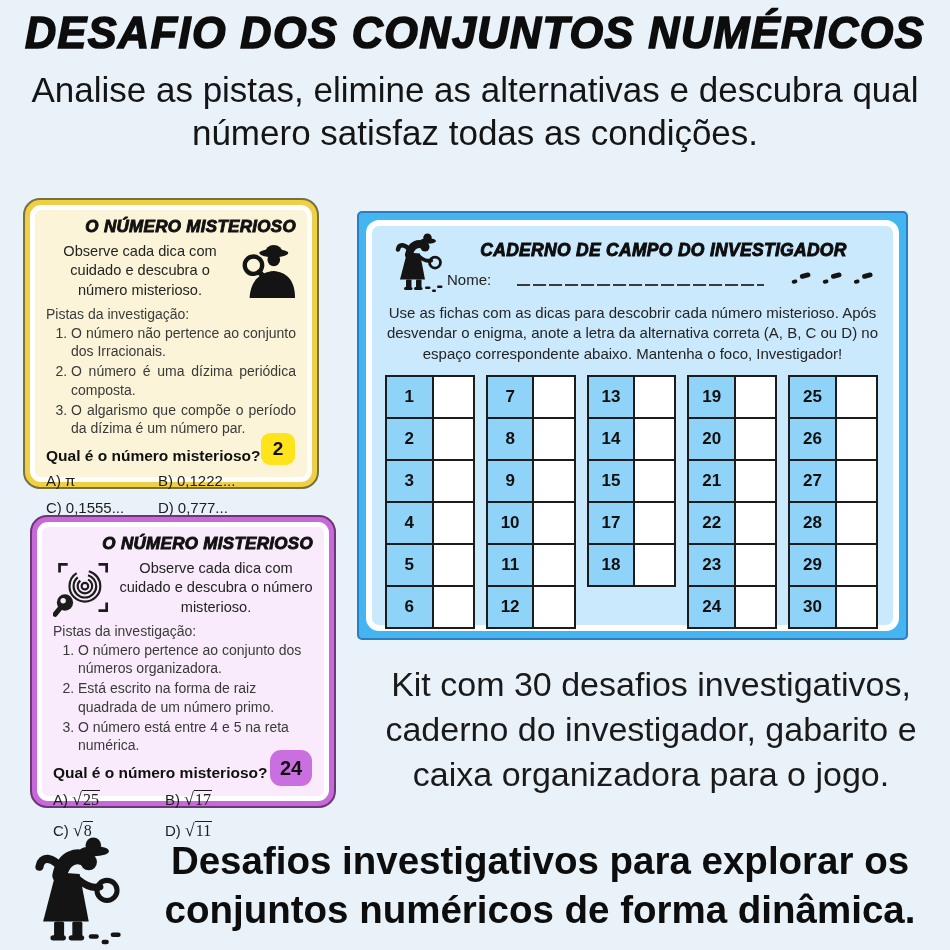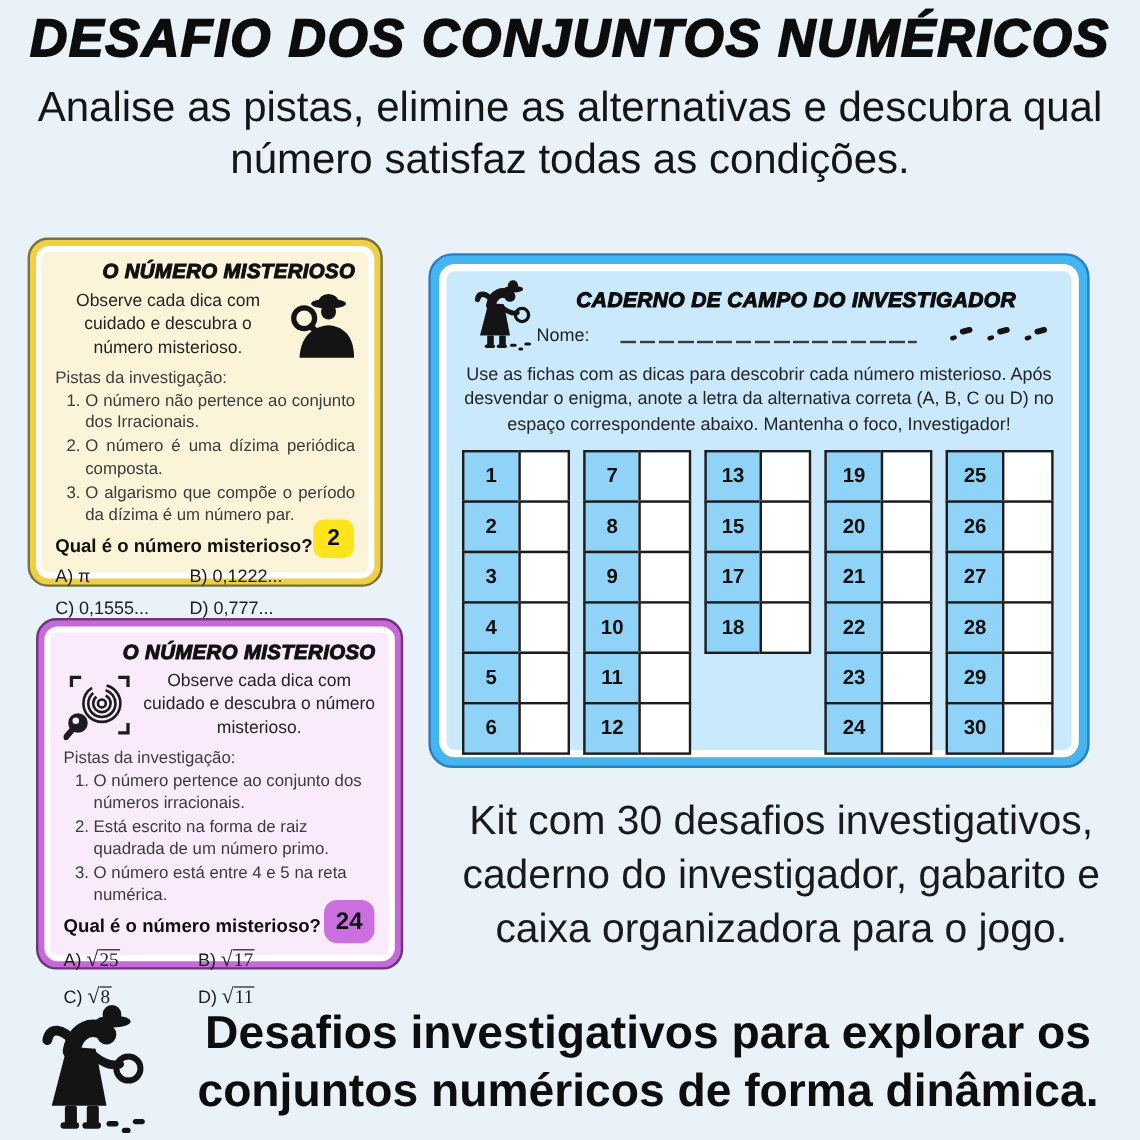--- a/index.html
+++ b/index.html
@@ -55,21 +55,21 @@
   
   .card.pink{left:30px;top:515px;width:306px;height:293px;background:#C66AD9;
     border:2px solid #6e3579;border-radius:17px;}
   .card.pink .card-pad{inset:5px;border-radius:11px;background:#F9EBFB;padding:4px 11px;}
   .card.pink .badge{right:12px;bottom:10px;width:42px;height:36px;border-radius:11px;background:#C96FE0;font-size:20px;}
   .sqrt{font-family:Liberation Serif, serif;font-size:16px;}
   .sqrt .radsym{font-size:18px;}
   .sqrt .radicand{border-top:1.4px solid #1d1d1d;padding:0 1px;}
   
   .card.blue{left:357px;top:211px;width:551px;height:429px;background:#45B5F1;
-    border:2px solid #2b7ec0;border-radius:20px;}
+    border:2px solid #2b7ec0;border-radius:5px;}
   .card.blue .card-pad{inset:7px;border-radius:13px;border-width:6px;background:#CBE9FC;padding:4px 13px;}
   .nb-top{display:grid;grid-template-columns:62px 1fr;}
   .nb-title{text-align:center;font-size:17.5px;color:#0d0d0d;margin-top:10px;letter-spacing:.3px;}
   .nb-name-row{display:flex;align-items:flex-end;gap:26px;margin-top:9px;font-size:15px;color:#222;}
   .name-line{
     flex:1;height:16px;margin-bottom:2px;
     background:repeating-linear-gradient(90deg,#3a3a3a 0 13px,transparent 13px 16px) left bottom/100% 2px no-repeat;
   }
   .nb-instructions{text-align:center;font-size:15px;line-height:1.36;color:#242424;margin-top:9px;}
   .nb-grid{display:flex;gap:9px;margin-top:11px;}
@@ -236,20 +236,24 @@
             <div class="nb-cell num">12</div>
             <div class="nb-cell blank"></div>
           </div>
         </div>
         <div class="nb-col">
           <div class="nb-row">
             <div class="nb-cell num">13</div>
             <div class="nb-cell blank"></div>
           </div>
           <div class="nb-row">
+            <div class="nb-cell num">14</div>
+            <div class="nb-cell blank"></div>
+          </div>
+          <div class="nb-row">
             <div class="nb-cell num">15</div>
             <div class="nb-cell blank"></div>
           </div>
           <div class="nb-row">
             <div class="nb-cell num">17</div>
             <div class="nb-cell blank"></div>
           </div>
           <div class="nb-row">
             <div class="nb-cell num">18</div>
             <div class="nb-cell blank"></div>
@@ -326,21 +330,21 @@
           <circle cx="35" cy="30" r="3.6" stroke-width="2.4"></circle>
           <circle cx="13" cy="48" r="9" fill="#1c1c1c" stroke="none"></circle>
           <circle cx="11" cy="46" r="3" fill="#F9EBFB" stroke="none"></circle>
           <line x1="7" y1="55" x2="2" y2="61" stroke-width="5.5" stroke-linecap="round"></line>
         </svg>
       </span>
       <div class="intro-text">Observe cada dica com cuidado e descubra o número misterioso.</div>
     </div>
     <div class="clues-label">Pistas da investigação:</div>
     <ol class="clues">
-      <li>O número pertence ao conjunto dos números irracionais.</li>
+      <li>O número pertence ao conjunto dos números organizadora.</li>
       <li>Está escrito na forma de raiz quadrada de um número primo.</li>
       <li>O número está entre 4 e 5 na reta numérica.</li>
     </ol>
     <div class="question">Qual é o número misterioso?</div>
     <div class="options">
       <div class="option">
         <span>A)</span>
         <span class="sqrt"><span class="radsym">√</span><span class="radicand">25</span></span>
       </div>
       <div class="option">

